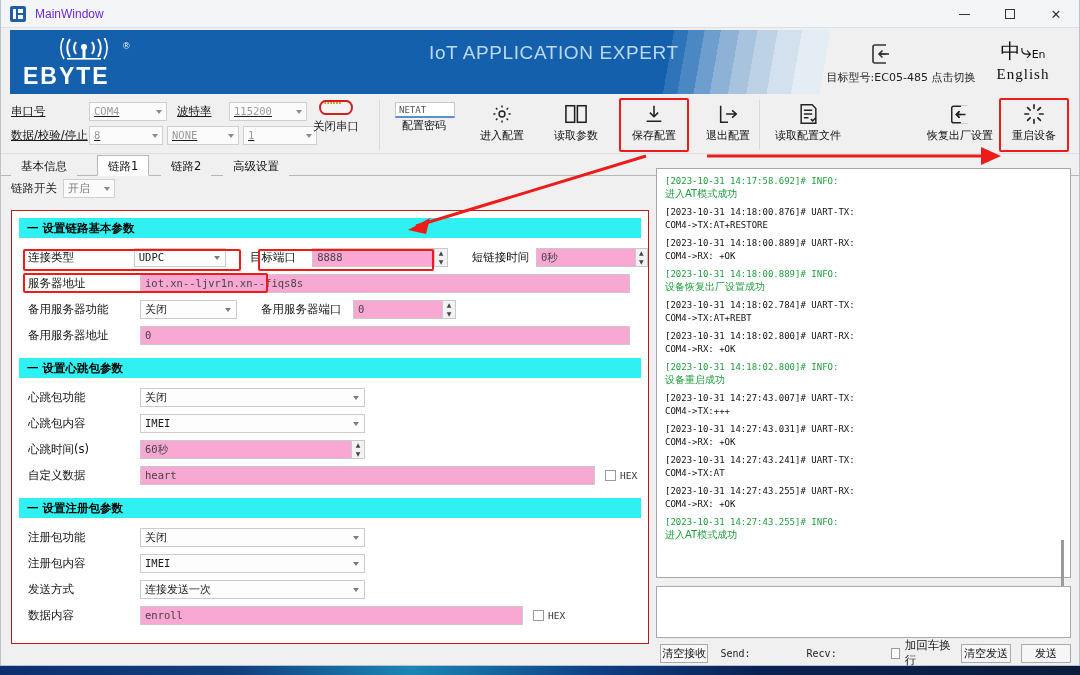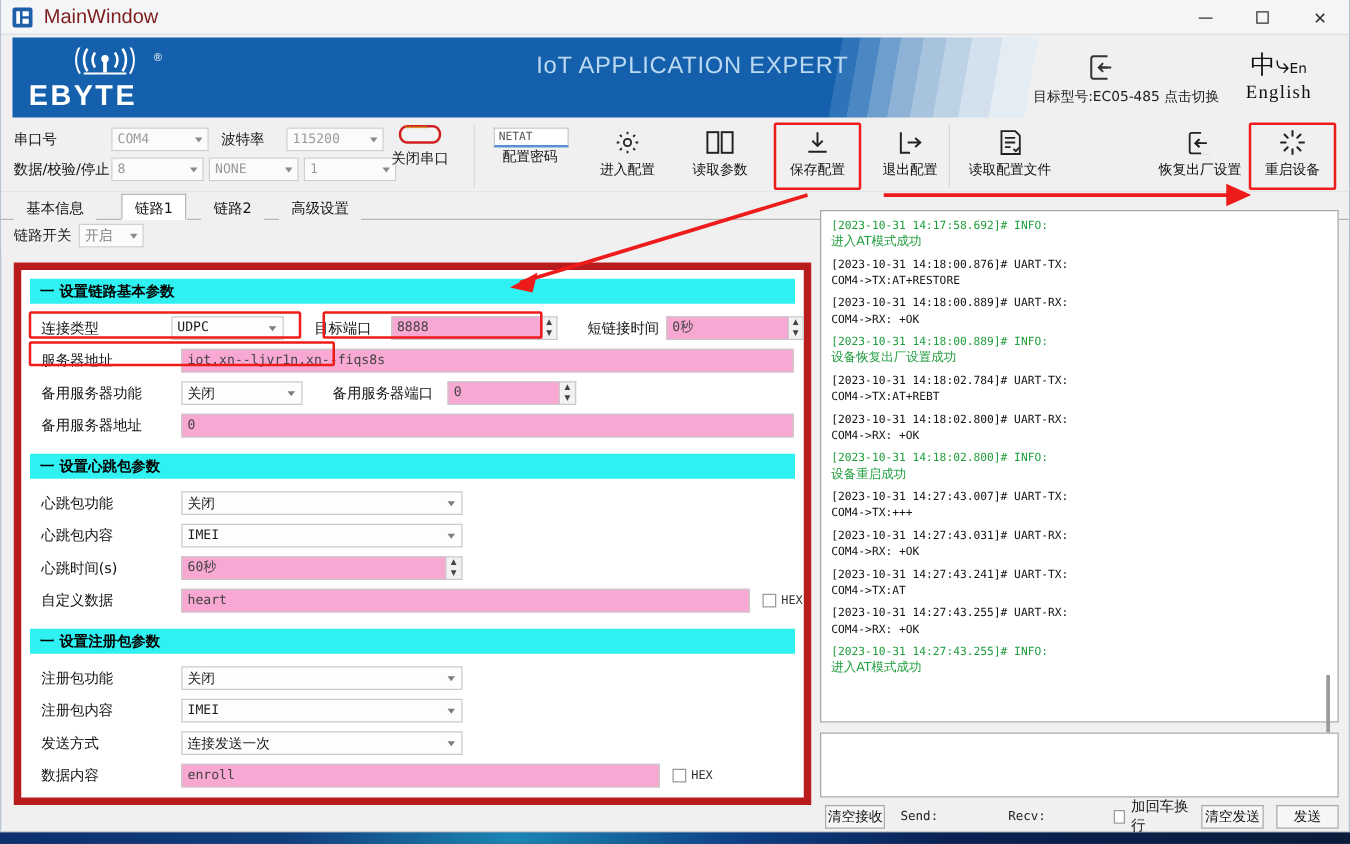--- a/index.html
+++ b/index.html
@@ -14,21 +14,21 @@
          border:1px solid #b9c4d0; border-top:none; }
 
   
   .titlebar { height:28px; background:#f3f5f7; display:flex; align-items:center;
               border-bottom:1px solid #dcdfe3; position:relative; }
   .tb-icon { width:16px; height:16px; margin-left:9px; background:#1f5fa9; border-radius:2px;
              position:relative; }
   .tb-icon::before { content:""; position:absolute; left:3px; top:3px; width:3px; height:10px; background:#fff; }
   .tb-icon::after  { content:""; position:absolute; left:8px; top:3px; width:5px; height:4px; background:#fff;
                      box-shadow:0 6px 0 #fff; }
-  .tb-title { margin-left:9px; font-size:16px; color:#7f1d1d; }
+  .tb-title { margin-left:9px; font-size:12px; color:#6d28d9; }
   .tb-controls { position:absolute; right:0; top:0; height:28px; display:flex; }
   .tb-btn { width:46px; height:28px; display:flex; align-items:center; justify-content:center;
             font-size:13px; color:#333; }
   .glyph-min { width:11px; height:1px; background:#333; }
   .glyph-max { width:10px; height:10px; border:1px solid #333; }
 
   
   .banner { height:68px; background:#f0f0f0; position:relative; overflow:hidden; }
   .banner-blue { position:absolute; left:9px; top:2px; width:650px; height:64px; background:#1560ad; }
   .banner-stripes { position:absolute; left:659px; top:2px; width:220px; height:64px;
@@ -51,21 +51,21 @@
   .hdr-model { position:absolute; left:-78px; top:42px; font-size:11px; color:#222; width:200px;
                text-align:center; font-family:"DejaVu Sans", sans-serif; }
   .hdr-model-icon { position:absolute; left:-8px; top:14px; width:26px; height:24px; }
   .lang { position:absolute; right:14px; top:12px; width:84px; text-align:center; }
   .lang-glyph { font-size:20px; font-family:"DejaVu Sans", sans-serif; color:#111; line-height:22px; }
   .lang-txt { font-size:15px; font-family:"Liberation Serif", serif; letter-spacing:1px; color:#111; }
 
   
   .toolbar { height:58px; background:#f0f0f0; position:relative; border-bottom:1px solid #dfe1e4; }
   .sp-grid { position:absolute; left:10px; top:3px; width:360px; height:52px; font-size:12px; }
-  .sp-row { display:flex; align-items:center; height:24px; }
+  .sp-row { display:flex; align-items:center; height:24px;text-decoration:underline; }
   .sp-lab { width:78px; font-family:"DejaVu Sans", sans-serif; font-size:11.5px; color:#111; }
   .combo { height:19px; border:1px solid #cfcfcf; background:#fbfbfb; color:#9a9a9a;
            font-size:10.5px; display:flex; align-items:center; padding:0 4px; position:relative;
            font-family:"DejaVu Sans Mono", monospace; }
   .combo .car { position:absolute; right:4px; top:7px; width:0;height:0;
            border-left:3.5px solid transparent;border-right:3.5px solid transparent;border-top:4px solid #8a8a8a;}
   .vline { position:absolute; left:378px; top:4px; width:1px; height:50px; background:#d9d9d9; }
   .vline2 { position:absolute; left:758px; top:4px; width:1px; height:50px; background:#d9d9d9; }
   .tbtn { position:absolute; top:4px; width:66px; height:50px; text-align:center; cursor:pointer; }
   .tbtn .ic { height:28px; display:flex; align-items:center; justify-content:center; }
@@ -84,21 +84,21 @@
   .tabsbar { height:22px; background:#f0f0f0; position:relative; border-bottom:1px solid #b6b6b6;text-align:right; }
   .tab { position:absolute; top:2px; height:20px; padding:0 10px; line-height:20px; font-size:11.5px;
          font-family:"DejaVu Sans", sans-serif; background:#f0f0f0; color:#111; }
   .tab.active { background:#fff; border:1px solid #b6b6b6; border-bottom:1px solid #fff;
                 top:1px; height:21px; line-height:20px; z-index:2; }
   .switchrow { height:24px; background:#f0f0f0; display:flex; align-items:center; padding-left:10px; }
   .switchrow .lab { font-size:11.5px; font-family:"DejaVu Sans", sans-serif; margin-right:6px; }
 
   
   .panel { position:absolute; left:10px; top:210px; width:638px; height:434px;
-           background:#fff; border:6px solid #b91c1c; }
+           background:#fff; border:1px solid #b91c1c; }
   .sect { height:20px; background:#2ff1f1; display:flex; align-items:center;
           padding-left:8px; font-size:11.5px; font-family:"DejaVu Sans", sans-serif;
           font-weight:bold; color:#000; margin:7px 7px 0 7px; }
   .frow { display:flex; align-items:center; height:26px; padding-left:16px; font-size:11.5px;
           font-family:"DejaVu Sans", sans-serif; }
   .flab { width:112px; color:#111; }
   .finput { height:19px; border:1px solid #c9c9c9; background:#f9a8d4; font-size:10.5px;
             font-family:"DejaVu Sans Mono", monospace; color:#444; padding:0 4px; line-height:17px;
             position:relative; }
   .fcombo { height:19px; border:1px solid #cbcbcb; background:#fdfdfd; font-size:11px;

